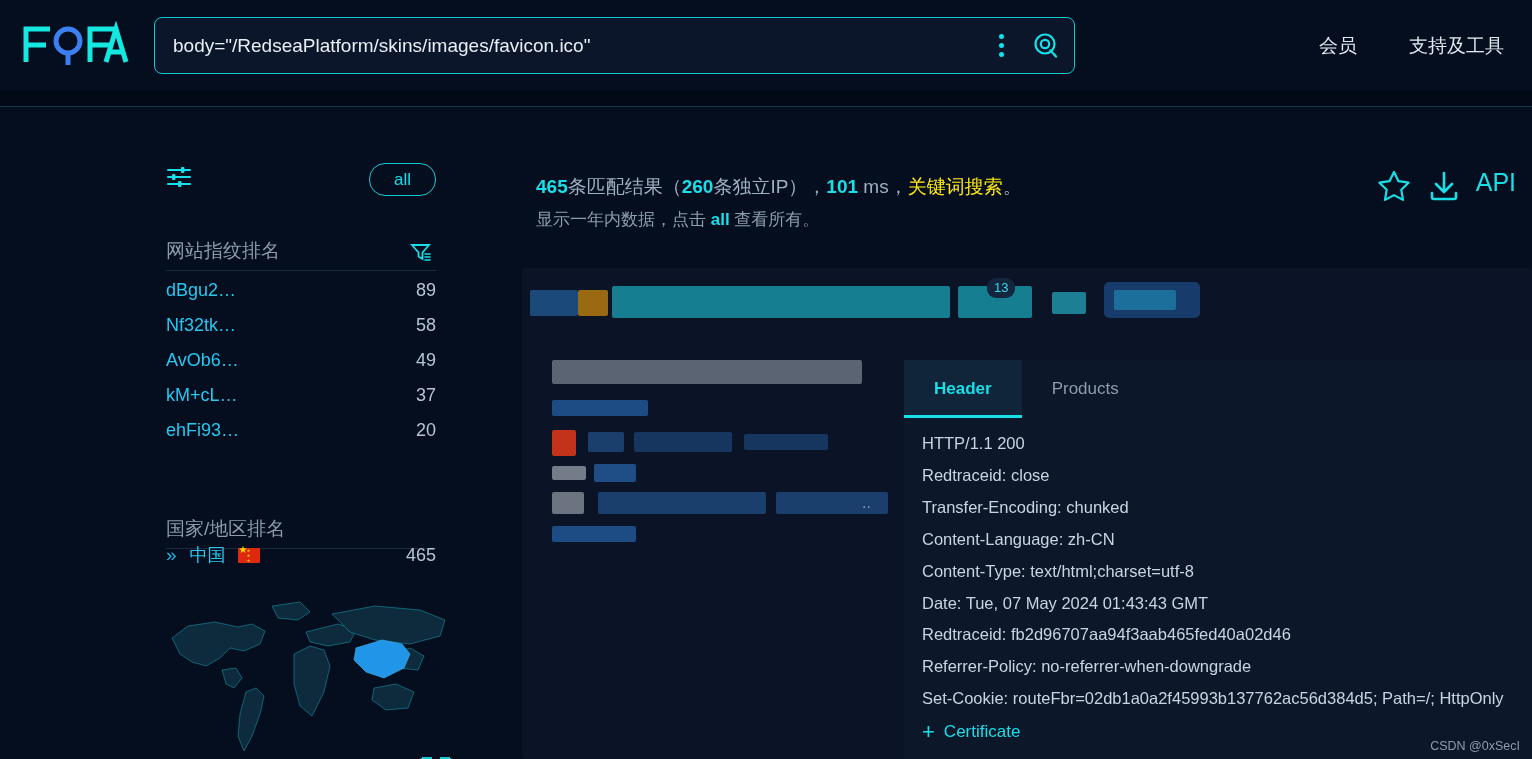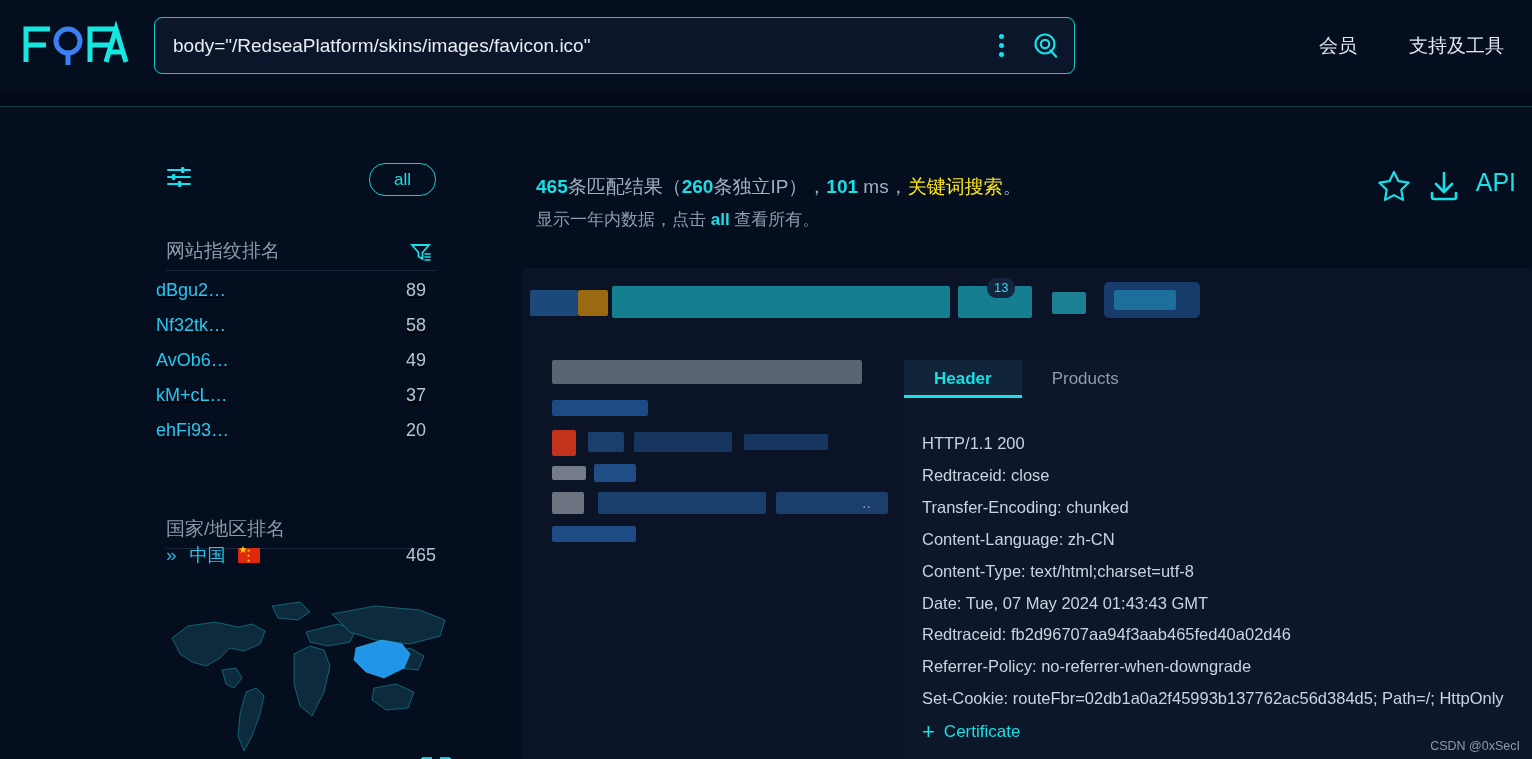--- a/index.html
+++ b/index.html
@@ -74,22 +74,22 @@
     border: 1px solid #16c9d2; border-radius: 16px;
     color: #18dfe8; font-size: 17px; line-height: 1;
     padding: 7px 24px; background: transparent; cursor: pointer;
   }
   .side-section-title {
     position: absolute; left: 166px; font-size: 19px; color: #8e9aab;
   }
   .side-divider { position: absolute; left: 166px; width: 270px; height: 1px; background: #1b2a3e; }
 
   .rank-row {
-    position: absolute; left: 156px; width: 270px; height: 35px;
-    display: flex; align-items: center; justify-content: space-between; text-decoration: underline;
+    position: absolute; left: 166px; width: 270px; height: 35px;
+    display: flex; align-items: center; justify-content: space-between;
   }
   .rank-name { color: #27c7f0; font-size: 18px; cursor: pointer; max-width: 190px;
                overflow: hidden; text-overflow: ellipsis; white-space: nowrap; }
   .rank-val  { color: #b9c4d2; font-size: 18px; text-align: right; }
 
   .country-row {
     position: absolute; left: 166px; top: 430px; width: 270px; height: 34px;
     display: flex; align-items: center;
   }
   .chev { color: #1fb7e8; font-size: 19px; letter-spacing: -3px; margin-right: 16px; }
@@ -142,21 +142,21 @@
   .left-pane { position: absolute; left: 30px; top: 92px; width: 340px; }
   .redact { position: absolute; border-radius: 2px; filter: blur(0.4px); }
 
   
   .detail {
     position: absolute; left: 382px; top: 92px; width: 628px; height: 399px;
     background: #0c1729;
   }
   .tabs { position: absolute; left: 0; top: 0; display: flex; height: 50px; }
   .tab {
-    padding: 0 30px; height: 38px; display: flex; align-items: center;
+    padding: 0 30px; height: 58px; display: flex; align-items: center;
     font-size: 17px; color: #8e9cad; cursor: pointer; position: relative;
   }
   .tab.active { color: #18dfe8; font-weight: bold; background: #10243a; }
   .tab.active::after {
     content: ""; position: absolute; left: 0; right: 0; bottom: 0; height: 3px; background: #18dfe8;
   }
   .hdr-body {
     position: absolute; left: 0; top: 50px; width: 628px; height: 297px;
     overflow: hidden; padding: 14px 18px 0 18px;
   }

